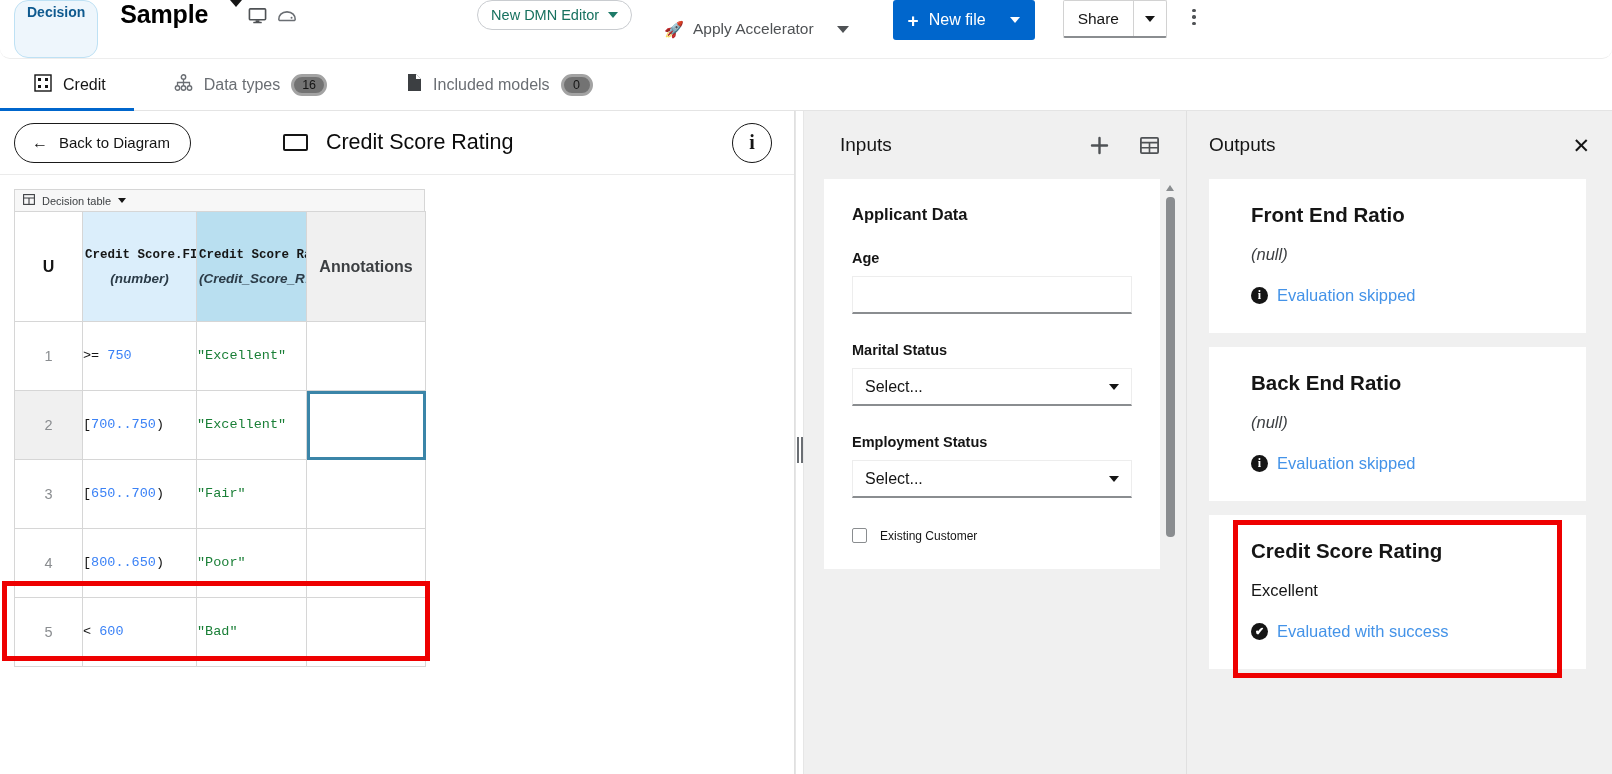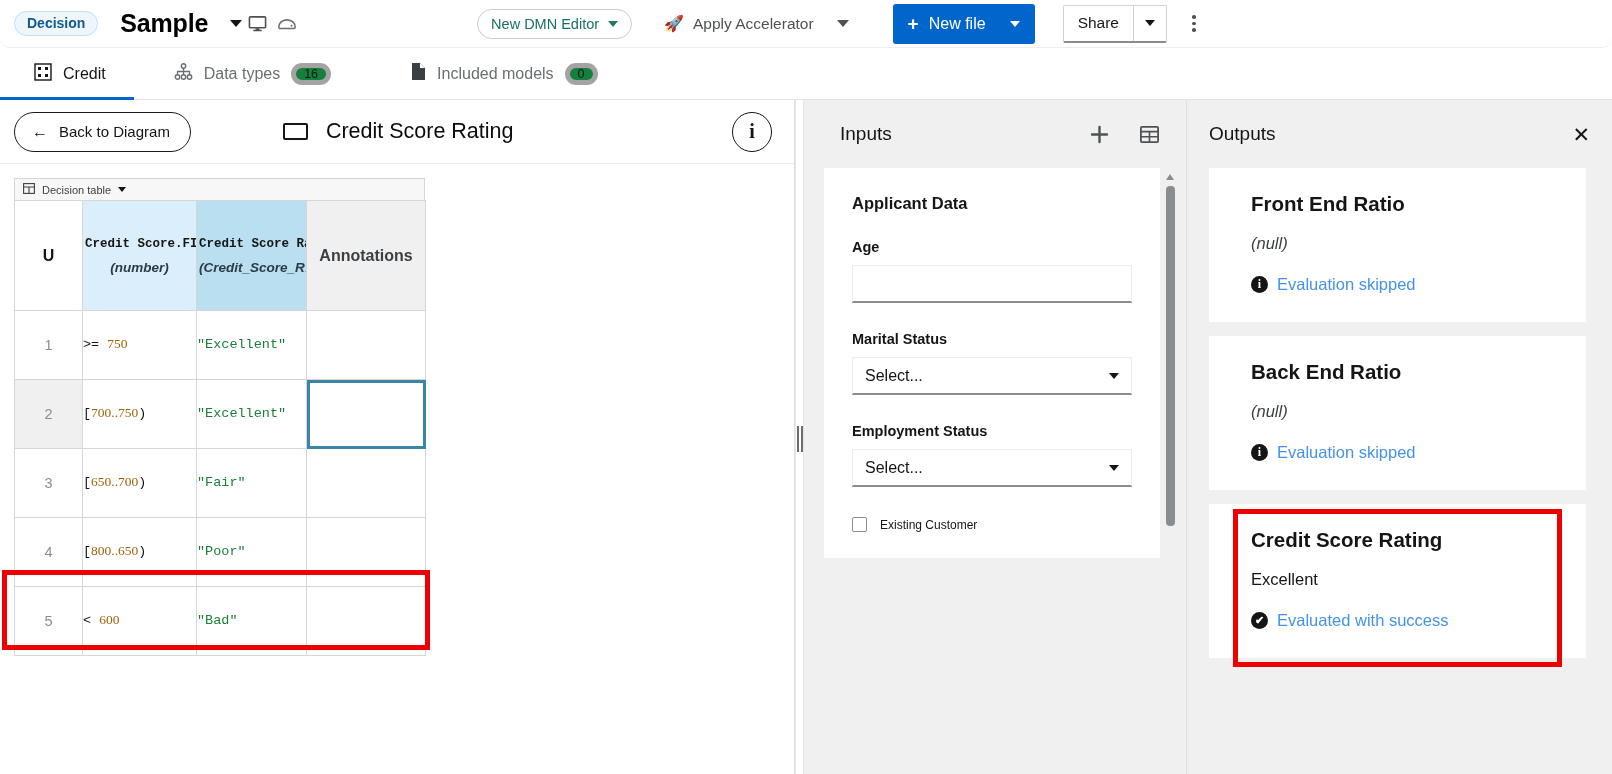--- a/index.html
+++ b/index.html
@@ -7,23 +7,22 @@
     margin: 0; padding: 0;
     width: 1612px; height: 774px;
     overflow: hidden;
     font-family: "Liberation Sans", sans-serif;
     background: #ffffff;
     color: #151515;
   }
 
   
   .topbar {
-    height: 48px;
+    height: 59px;
     display: flex;
-    align-items: center;
     padding: 0 10px 0 14px;
     background: #fff;
     border-bottom: 1px solid #ededed;
     position: relative;
     border-radius: 10px;
   }
   .badge-decision {
     border: 1px solid #bee1f4;
     background: #eef6fc;
     color: #0f5a8f;
@@ -140,29 +139,29 @@
     cursor: pointer;
     position: relative;
   }
   .tab.active { color: #151515; }
   .tab.active:after {
     content: "";
     position: absolute; left: 0; right: 0; bottom: -1px;
     height: 3px; background: #0066cc;
   }
   .count-pill {
-    border: 5px solid #a3a3a3;
+    border: 3px solid #a3a3a3;
     border-radius: 11px;
     min-width: 32px;
     height: 22px;
     display: inline-flex; align-items: center; justify-content: center;
     font-size: 12.5px;
     color: #151515;
     padding: 0 8px;
-    background: #15803d;
+    background: #737373;
   }
 
   
   .main {
     display: flex;
     height: calc(774px - 44px - 52px);
   }
   .editor-pane {
     width: 795px;
     position: relative;
@@ -275,21 +274,21 @@
   }
   .row.selected .cell-idx { background: #f0f0f0; }
   .cell-expr {
     font-family: "Liberation Mono", monospace;
     font-size: 13.5px;
     padding: 0 0 0 15px;
     color: #151515;
     white-space: pre-wrap;
     line-height: 1.35;
   }
-  .cell-expr .num { color: #a16207; font-family: Liberation Serif, serif; }
+  .cell-expr .num { color: #3b82f6; }
   .cell-out {
     font-family: "Liberation Mono", monospace;
     font-size: 13.5px;
     padding: 0 4px 0 9px;
     color: #1a7f37;
     word-break: break-all;
     line-height: 1.35;
   }
   .cell-ann { background: #fff; }
   .cell-ann.focused {

